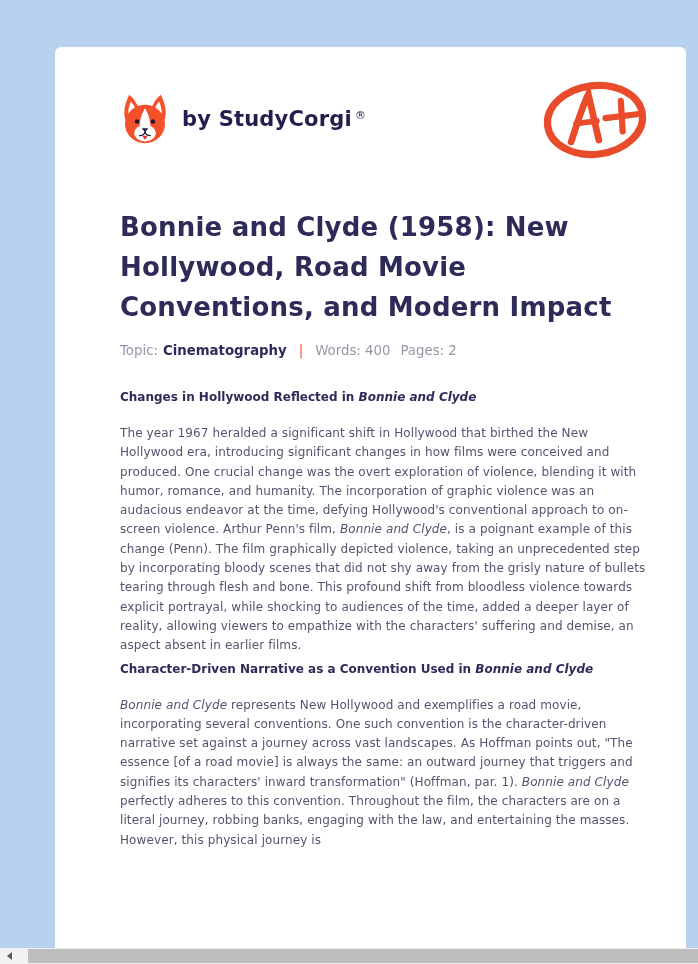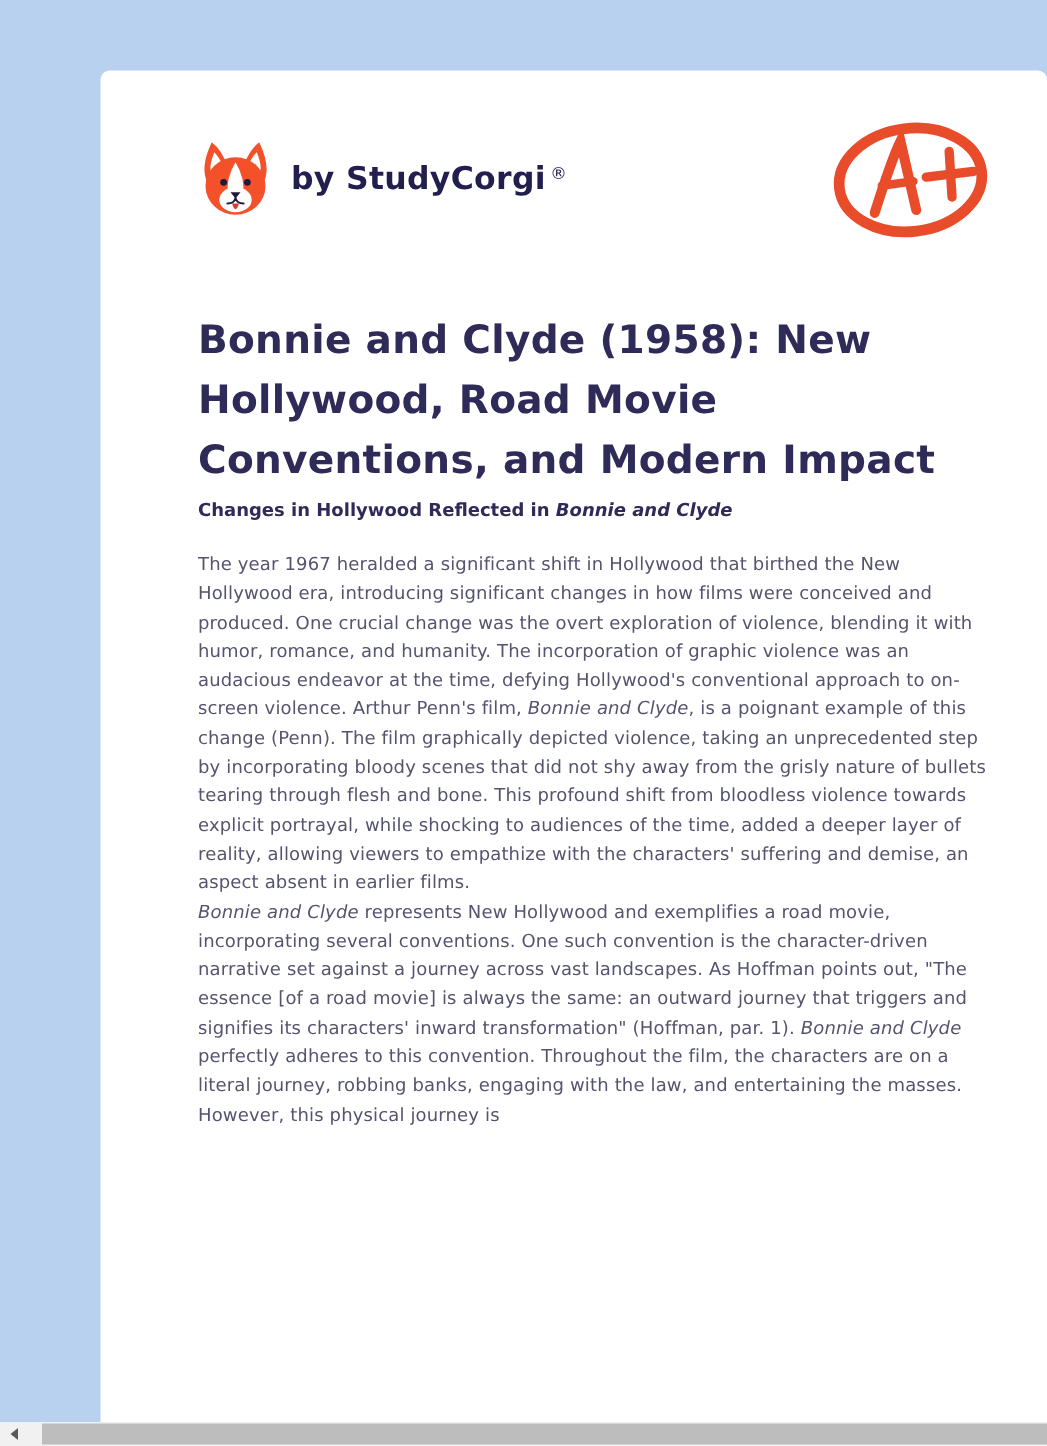--- a/index.html
+++ b/index.html
@@ -8,21 +8,21 @@
     --scroll-track:#f1f1f1; --scroll-thumb:#bdbdbd;
   }
   *{box-sizing:border-box;}
   html,body{margin:0;padding:0;}
   body{
     width:698px;height:964px;overflow:hidden;position:relative;
     background:var(--background);
     font-family:"DejaVu Sans","Liberation Sans",sans-serif;
   }
   .card{
-    position:absolute;left:67px;top:47px;width:631px;height:901px;
+    position:absolute;left:55px;top:47px;width:631px;height:901px;
     background:var(--card);border-radius:6px 6px 0 0;overflow:hidden;
     padding:0 34px 5px 65px;
   }
   .header{
     margin-top:30px;height:84px;
     display:flex;justify-content:space-between;align-items:center;
   }
   .brand{display:flex;align-items:center;}
   .corgi{width:50px;height:56px;display:inline-block;margin-right:12px;}
   .brand-text{
@@ -94,24 +94,32 @@
         <path d="M30 68 C36 49 42 30 48 18 L59 66" fill="none" stroke="var(--badge-orange)" stroke-width="7" stroke-linecap="round"></path>
         <path d="M35 49 L57 46" fill="none" stroke="var(--badge-orange)" stroke-width="6" stroke-linecap="round"></path>
         <path d="M66 43 L99 39" fill="none" stroke="var(--badge-orange)" stroke-width="6.5" stroke-linecap="round"></path>
         <path d="M82 25 L84 57" fill="none" stroke="var(--badge-orange)" stroke-width="6.5" stroke-linecap="round"></path>
       </svg>
     </div>
   </div>
 
   <h1 class="title">Bonnie and Clyde (1958): New Hollywood, Road Movie Conventions, and Modern Impact</h1>
 
+  <div class="meta">
+    <span class="stat" style="margin-right:0;">Topic:</span>
+    <a class="topic-link">Cinematography</a>
+    <span class="sep">|</span>
+    <span class="stat">Words: 400</span>
+    <span class="stat">Pages: 2</span>
+  </div>
 
   <h2 class="section-heading"><span>Changes in Hollywood Reflected in </span><em>Bonnie and Clyde</em></h2>
   <p class="body-para"><span>The year 1967 heralded a significant shift in Hollywood that birthed the New Hollywood era, introducing significant changes in how films were conceived and produced. One crucial change was the overt exploration of violence, blending it with humor, romance, and humanity. The incorporation of graphic violence was an audacious endeavor at the time, defying Hollywood's conventional approach to on-screen violence. Arthur Penn's film, </span><em>Bonnie and Clyde</em><span>, is a poignant example of this change (Penn). The film graphically depicted violence, taking an unprecedented step by incorporating bloody scenes that did not shy away from the grisly nature of bullets tearing through flesh and bone. This profound shift from bloodless violence towards explicit portrayal, while shocking to audiences of the time, added a deeper layer of reality, allowing viewers to empathize with the characters' suffering and demise, an aspect absent in earlier films.</span></p>
 
+  <h2 class="section-heading"><span>Character-Driven Narrative as a Convention Used in </span><em>Bonnie and Clyde</em></h2>
   <p class="body-para"><em>Bonnie and Clyde</em><span> represents New Hollywood and exemplifies a road movie, incorporating several conventions. One such convention is the character-driven narrative set against a journey across vast landscapes. As Hoffman points out, "The essence [of a road movie] is always the same: an outward journey that triggers and signifies its characters' inward transformation" (Hoffman, par. 1). </span><em>Bonnie and Clyde</em><span> perfectly adheres to this convention. Throughout the film, the characters are on a literal journey, robbing banks, engaging with the law, and entertaining the masses. However, this physical journey is</span></p>
 
 </div>
 
 <div class="hscrollbar">
   <div class="scroll-arrow">
     <span class="tri"></span>
   </div>
   <div class="scroll-thumb"></div>
 </div>

